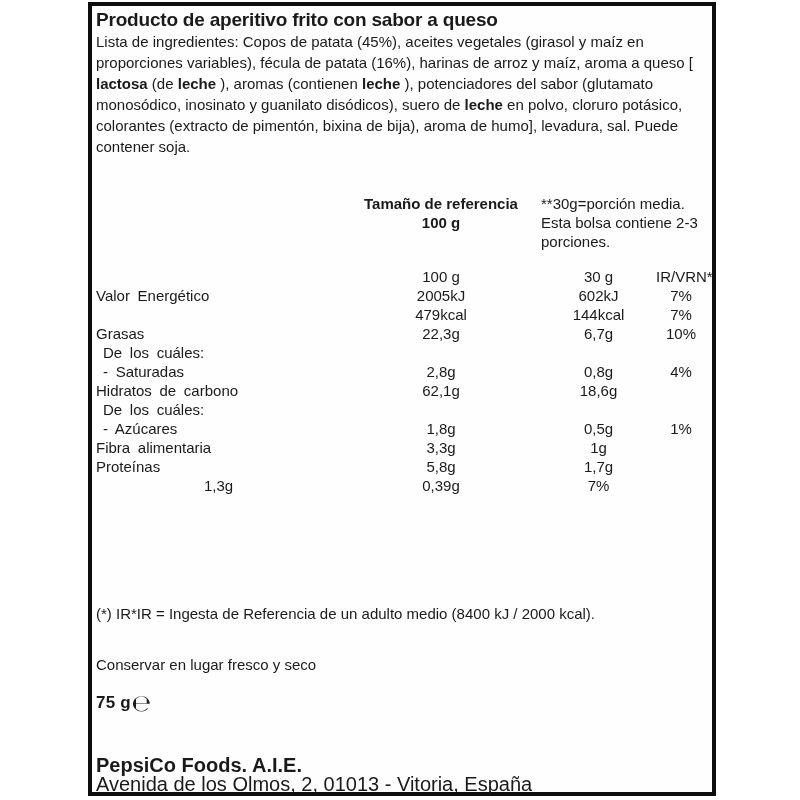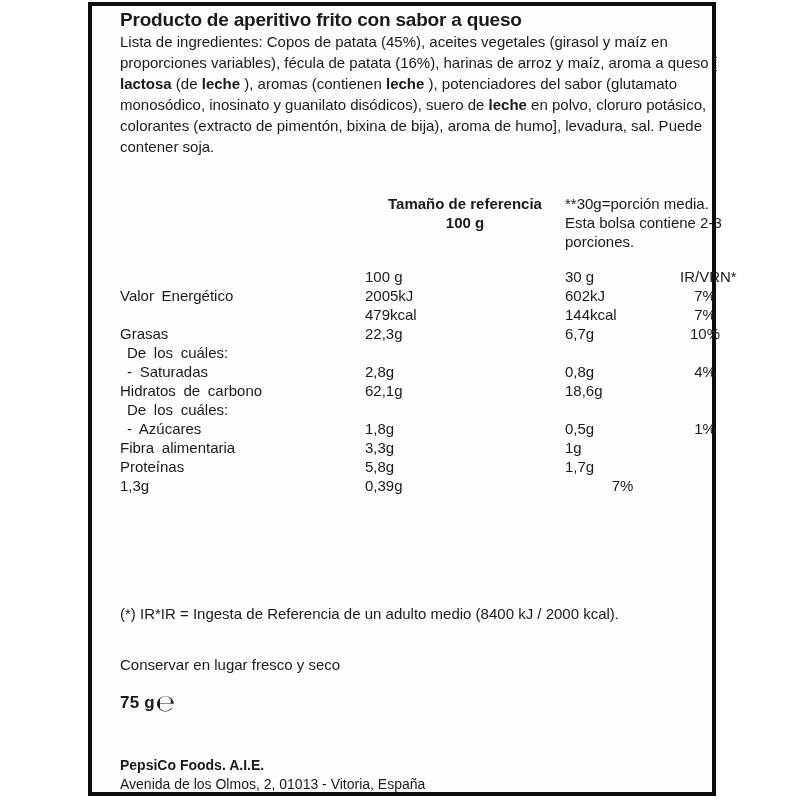--- a/index.html
+++ b/index.html
@@ -19,21 +19,21 @@
   .label-box {
     position: absolute;
     left: 88px;
     top: 2px;
     width: 628px;
     height: 794px;
     box-sizing: border-box;
     border: 4px solid #0d0d0d;
     background: #fefefe;
   }
-  .label-box > div { position: absolute; margin-left: 24px; }
+  .label-box > div { position: absolute; }
 
   .title {
     top: 2px;
     left: 4px;
     width: 606px;
     font-size: 19px;
     font-weight: bold;
     letter-spacing: -0.2px;
     line-height: 23px;
   }
@@ -66,22 +66,22 @@
     font-size: 15px;
     line-height: 19px;
   }
   .nrow {
     display: grid;
     grid-template-columns: 245px 200px 115px 50px;
     height: 19px;
   }
   .c-label { word-spacing: 3.5px; white-space: nowrap; }
   .c-label.ind { padding-left: 7px; }
-  .c-100 { }
-  .c-30  { }
+  .c-100 { text-align: center; }
+  .c-30  { text-align: center; }
   .c-ir  { text-align: center; white-space: nowrap; }
 
   .footnote {
     top: 598px;
     left: 4px;
     width: 606px;
     font-size: 15px;
     line-height: 20px;
   }
   .storage {
@@ -101,21 +101,21 @@
     font-family: "DejaVu Sans", sans-serif;
     font-size: 23px;
     font-weight: normal;
     vertical-align: -3px;
     margin-left: 1px;
   }
   .mfr {
     top: 750px;
     left: 4px;
     width: 606px;
-    font-size: 14px;
+    font-size: 20px;
     line-height: 19px;
   }
   .mfr-name { font-weight: bold; }
 </style>
 </head>
 <body>
 
 <div class="page">
   <div class="label-box">
 

